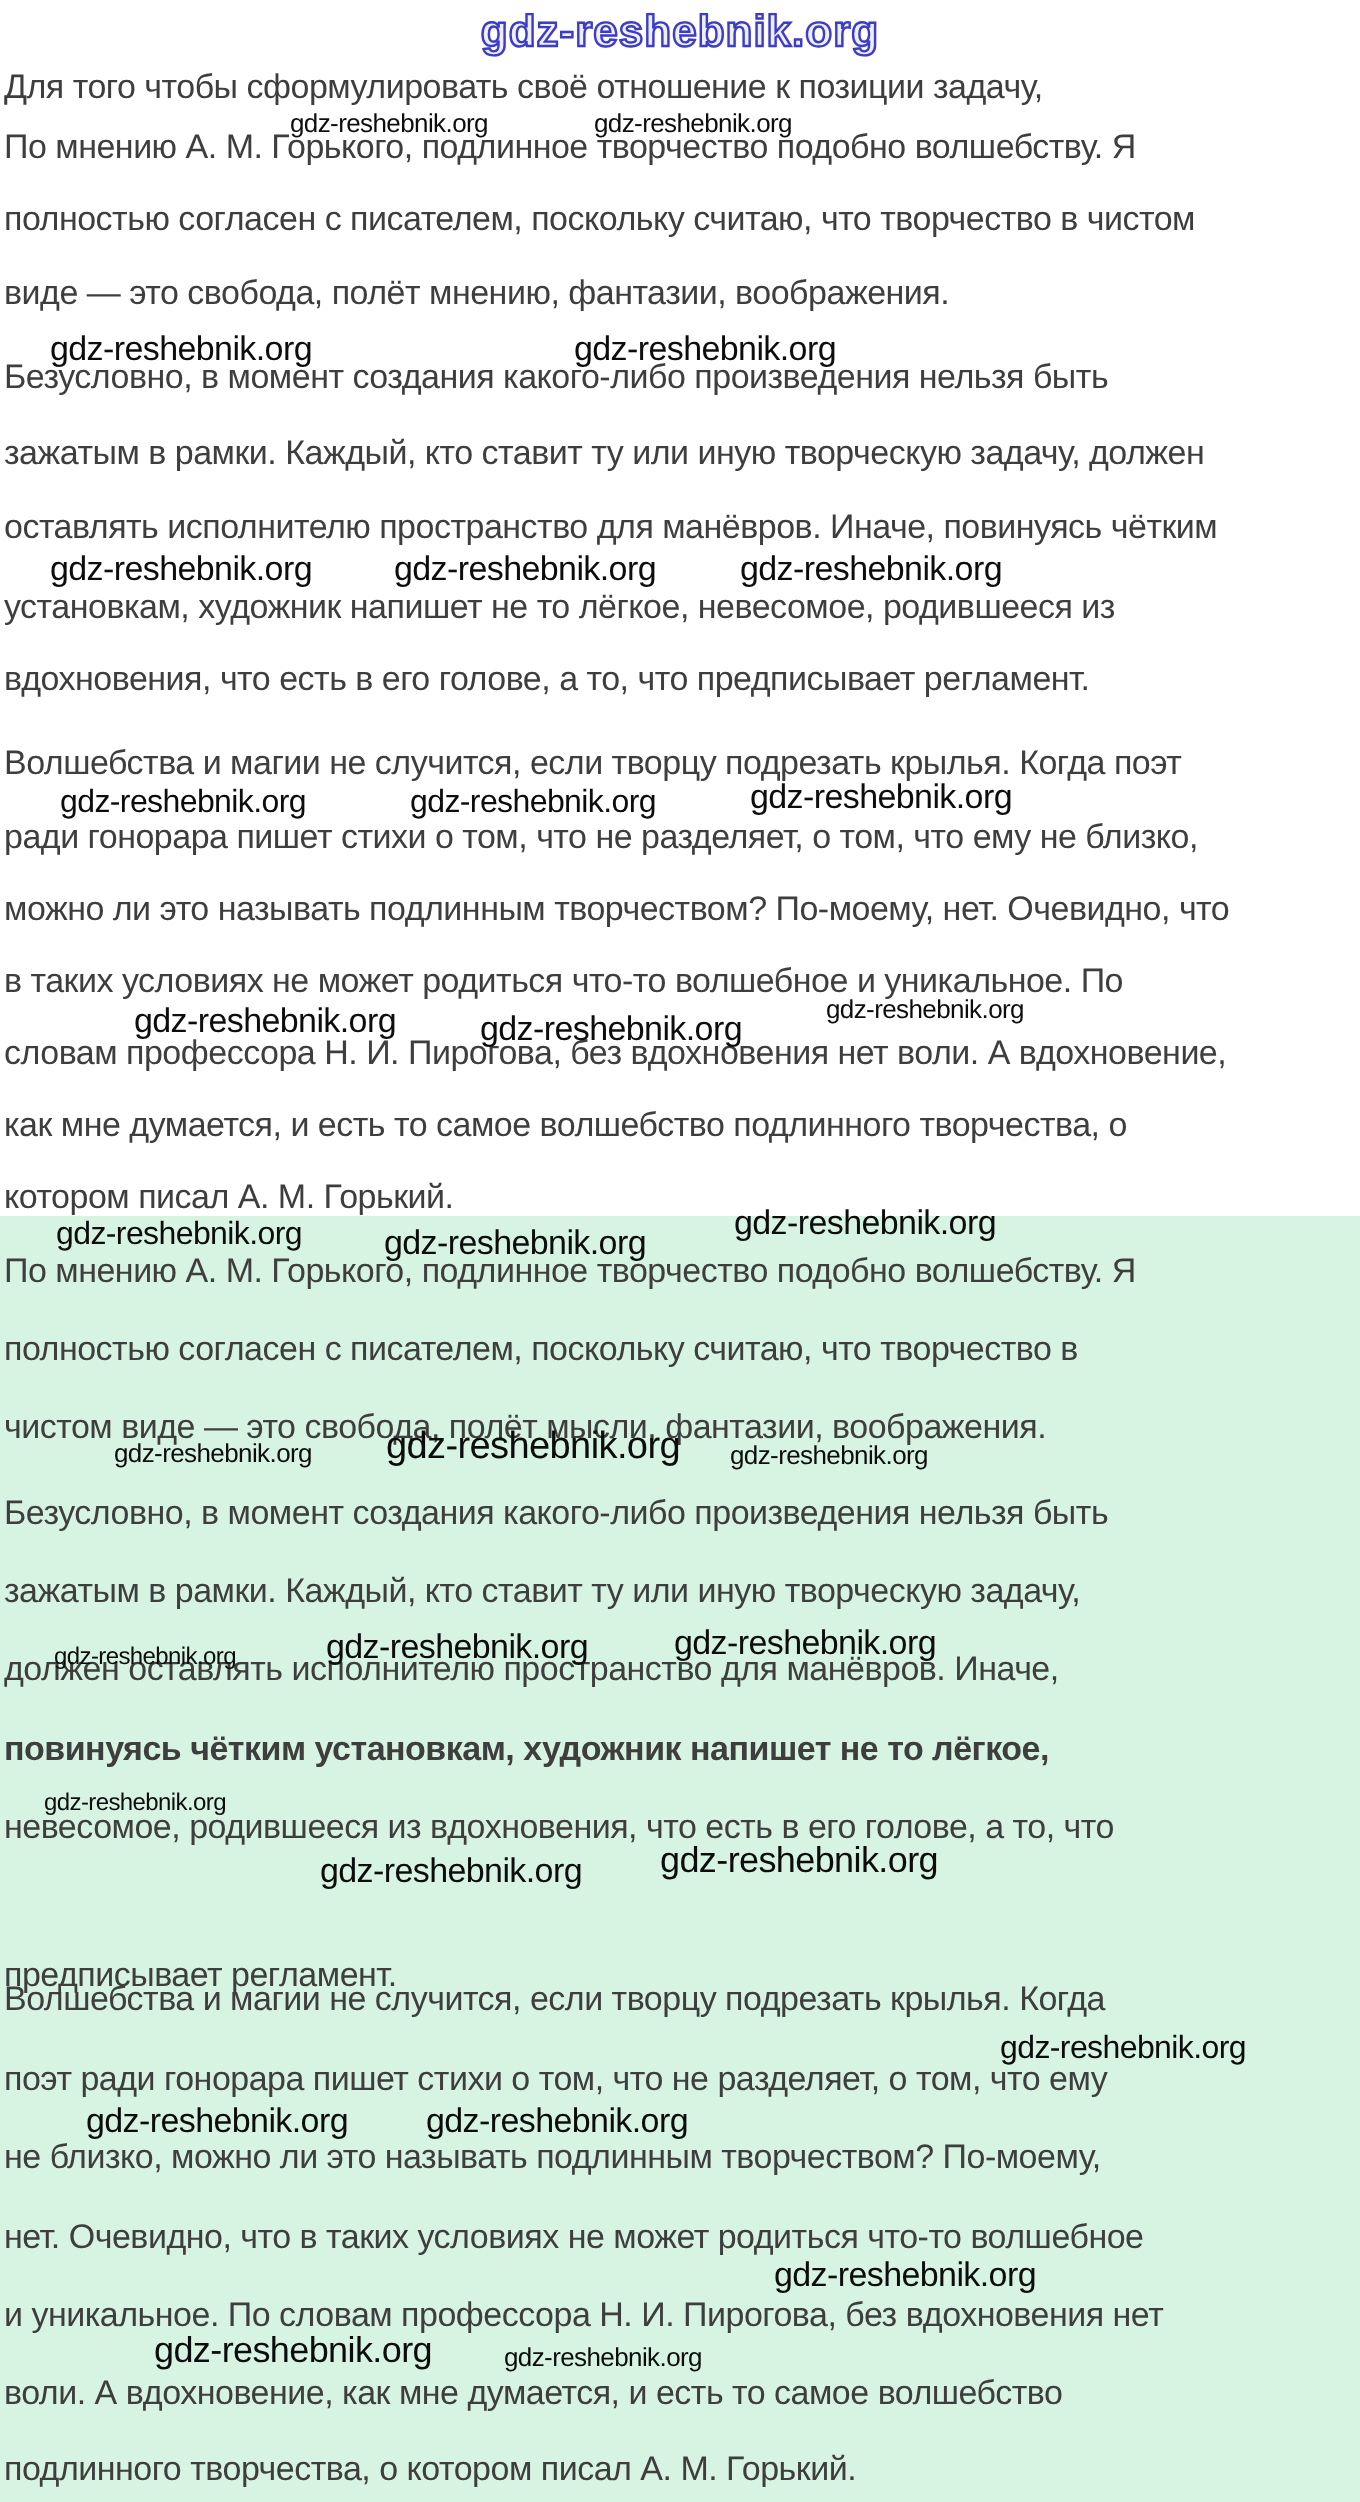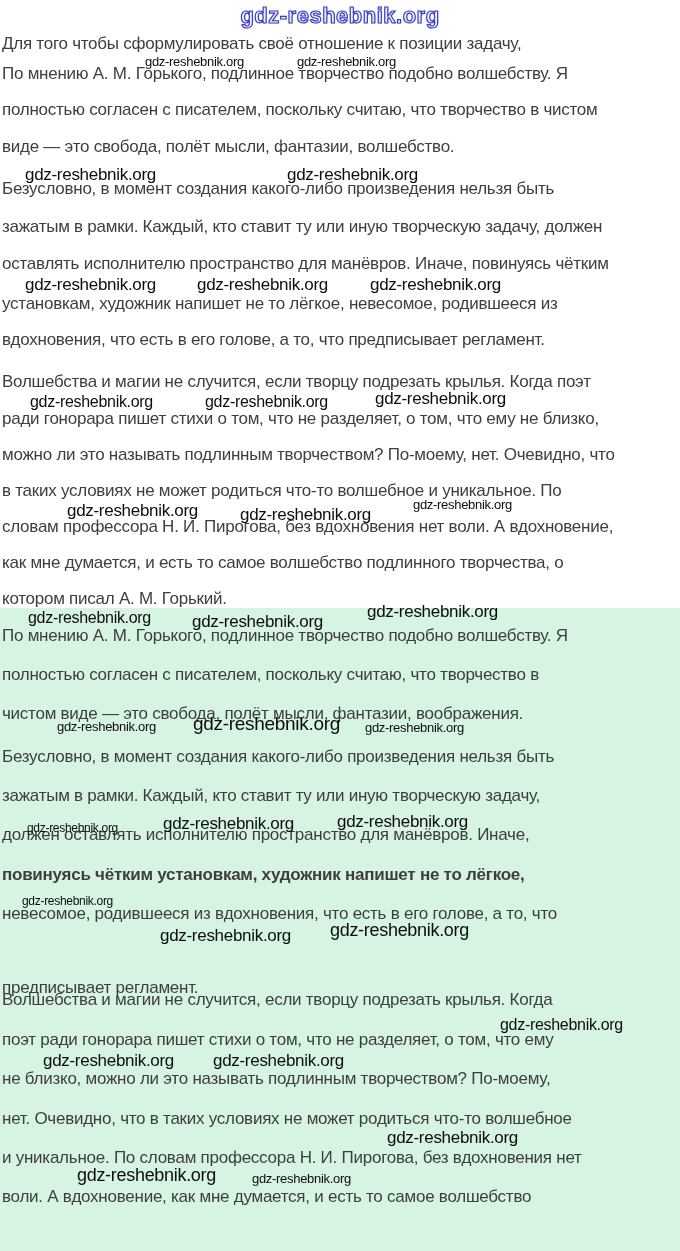--- a/index.html
+++ b/index.html
@@ -43,21 +43,21 @@
 
 <div class="page">
   <div class="green-bg"></div>
 
   <div class="header-wm">gdz-reshebnik.org</div>
 
   <div class="layer">
       <div class="text-line" style="top: 34px;">Для того чтобы сформулировать своё отношение к позиции задачу,</div>
       <div class="text-line" style="top: 64px;">По мнению А. М. Горького, подлинное творчество подобно волшебству. Я</div>
       <div class="text-line" style="top: 100px;">полностью согласен с писателем, поскольку считаю, что творчество в чистом</div>
-      <div class="text-line" style="top: 137px;">виде — это свобода, полёт мысли, фантазии, волшебство.</div>
+      <div class="text-line" style="top: 137px;">виде — это свобода, полёт мнению, фантазии, воображения.</div>
       <div class="text-line" style="top: 179px;">Безусловно, в момент создания какого-либо произведения нельзя быть</div>
       <div class="text-line" style="top: 217px;">зажатым в рамки. Каждый, кто ставит ту или иную творческую задачу, должен</div>
       <div class="text-line" style="top: 254px;">оставлять исполнителю пространство для манёвров. Иначе, повинуясь чётким</div>
       <div class="text-line" style="top: 294px;">установкам, художник напишет не то лёгкое, невесомое, родившееся из</div>
       <div class="text-line" style="top: 330px;">вдохновения, что есть в его голове, а то, что предписывает регламент.</div>
       <div class="text-line" style="top: 372px;">Волшебства и магии не случится, если творцу подрезать крылья. Когда поэт</div>
       <div class="text-line" style="top: 409px;">ради гонорара пишет стихи о том, что не разделяет, о том, что ему не близко,</div>
       <div class="text-line" style="top: 445px;">можно ли это называть подлинным творчеством? По-моему, нет. Очевидно, что</div>
       <div class="text-line" style="top: 481px;">в таких условиях не может родиться что-то волшебное и уникальное. По</div>
       <div class="text-line" style="top: 517px;">словам профессора Н. И. Пирогова, без вдохновения нет воли. А вдохновение,</div>
@@ -74,20 +74,21 @@
       <div class="text-line" style="top: 825px;">должен оставлять исполнителю пространство для манёвров. Иначе,</div>
       <div class="text-line" style="top: 865px; font-weight: bold;">повинуясь чётким установкам, художник напишет не то лёгкое,</div>
       <div class="text-line" style="top: 904px;">невесомое, родившееся из вдохновения, что есть в его голове, а то, что</div>
       <div class="text-line" style="top: 943px; margin-top: 35px;">предписывает регламент.</div>
       <div class="text-line" style="top: 990px;">Волшебства и магии не случится, если творцу подрезать крылья. Когда</div>
       <div class="text-line" style="top: 1030px;">поэт ради гонорара пишет стихи о том, что не разделяет, о том, что ему</div>
       <div class="text-line" style="top: 1069px;">не близко, можно ли это называть подлинным творчеством? По-моему,</div>
       <div class="text-line" style="top: 1109px;">нет. Очевидно, что в таких условиях не может родиться что-то волшебное</div>
       <div class="text-line" style="top: 1148px;">и уникальное. По словам профессора Н. И. Пирогова, без вдохновения нет</div>
       <div class="text-line" style="top: 1187px;">воли. А вдохновение, как мне думается, и есть то самое волшебство</div>
+      <div class="text-line" style="top: 1225px;">подлинного творчества, о котором писал А. М. Горький.</div>
     </div>
 
   <div class="layer">
       <span class="wm" style="left: 145px; top: 55px; font-size: 13px;">gdz-reshebnik.org</span>
       <span class="wm" style="left: 297px; top: 55px; font-size: 13px;">gdz-reshebnik.org</span>
       <span class="wm" style="left: 25px; top: 166px; font-size: 17px;">gdz-reshebnik.org</span>
       <span class="wm" style="left: 287px; top: 166px; font-size: 17px;">gdz-reshebnik.org</span>
       <span class="wm" style="left: 25px; top: 276px; font-size: 17px;">gdz-reshebnik.org</span>
       <span class="wm" style="left: 197px; top: 276px; font-size: 17px;">gdz-reshebnik.org</span>
       <span class="wm" style="left: 370px; top: 276px; font-size: 17px;">gdz-reshebnik.org</span>

